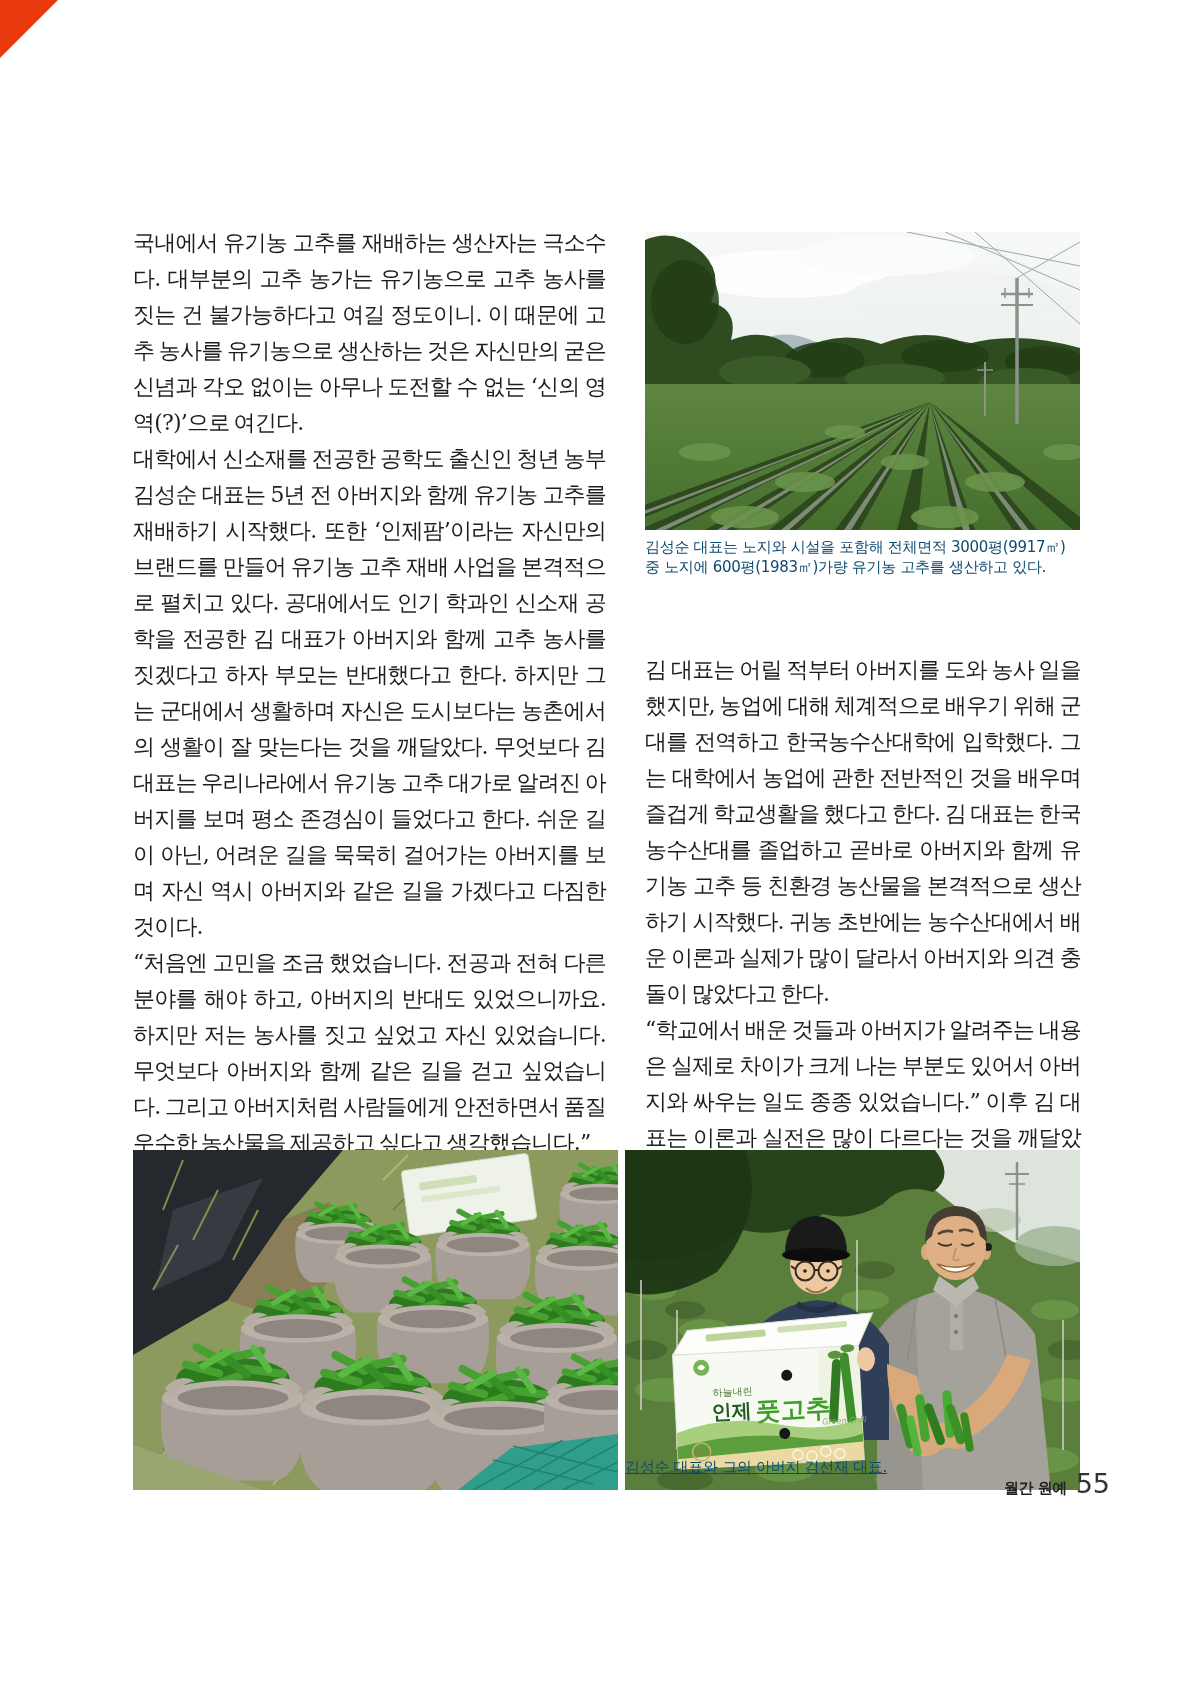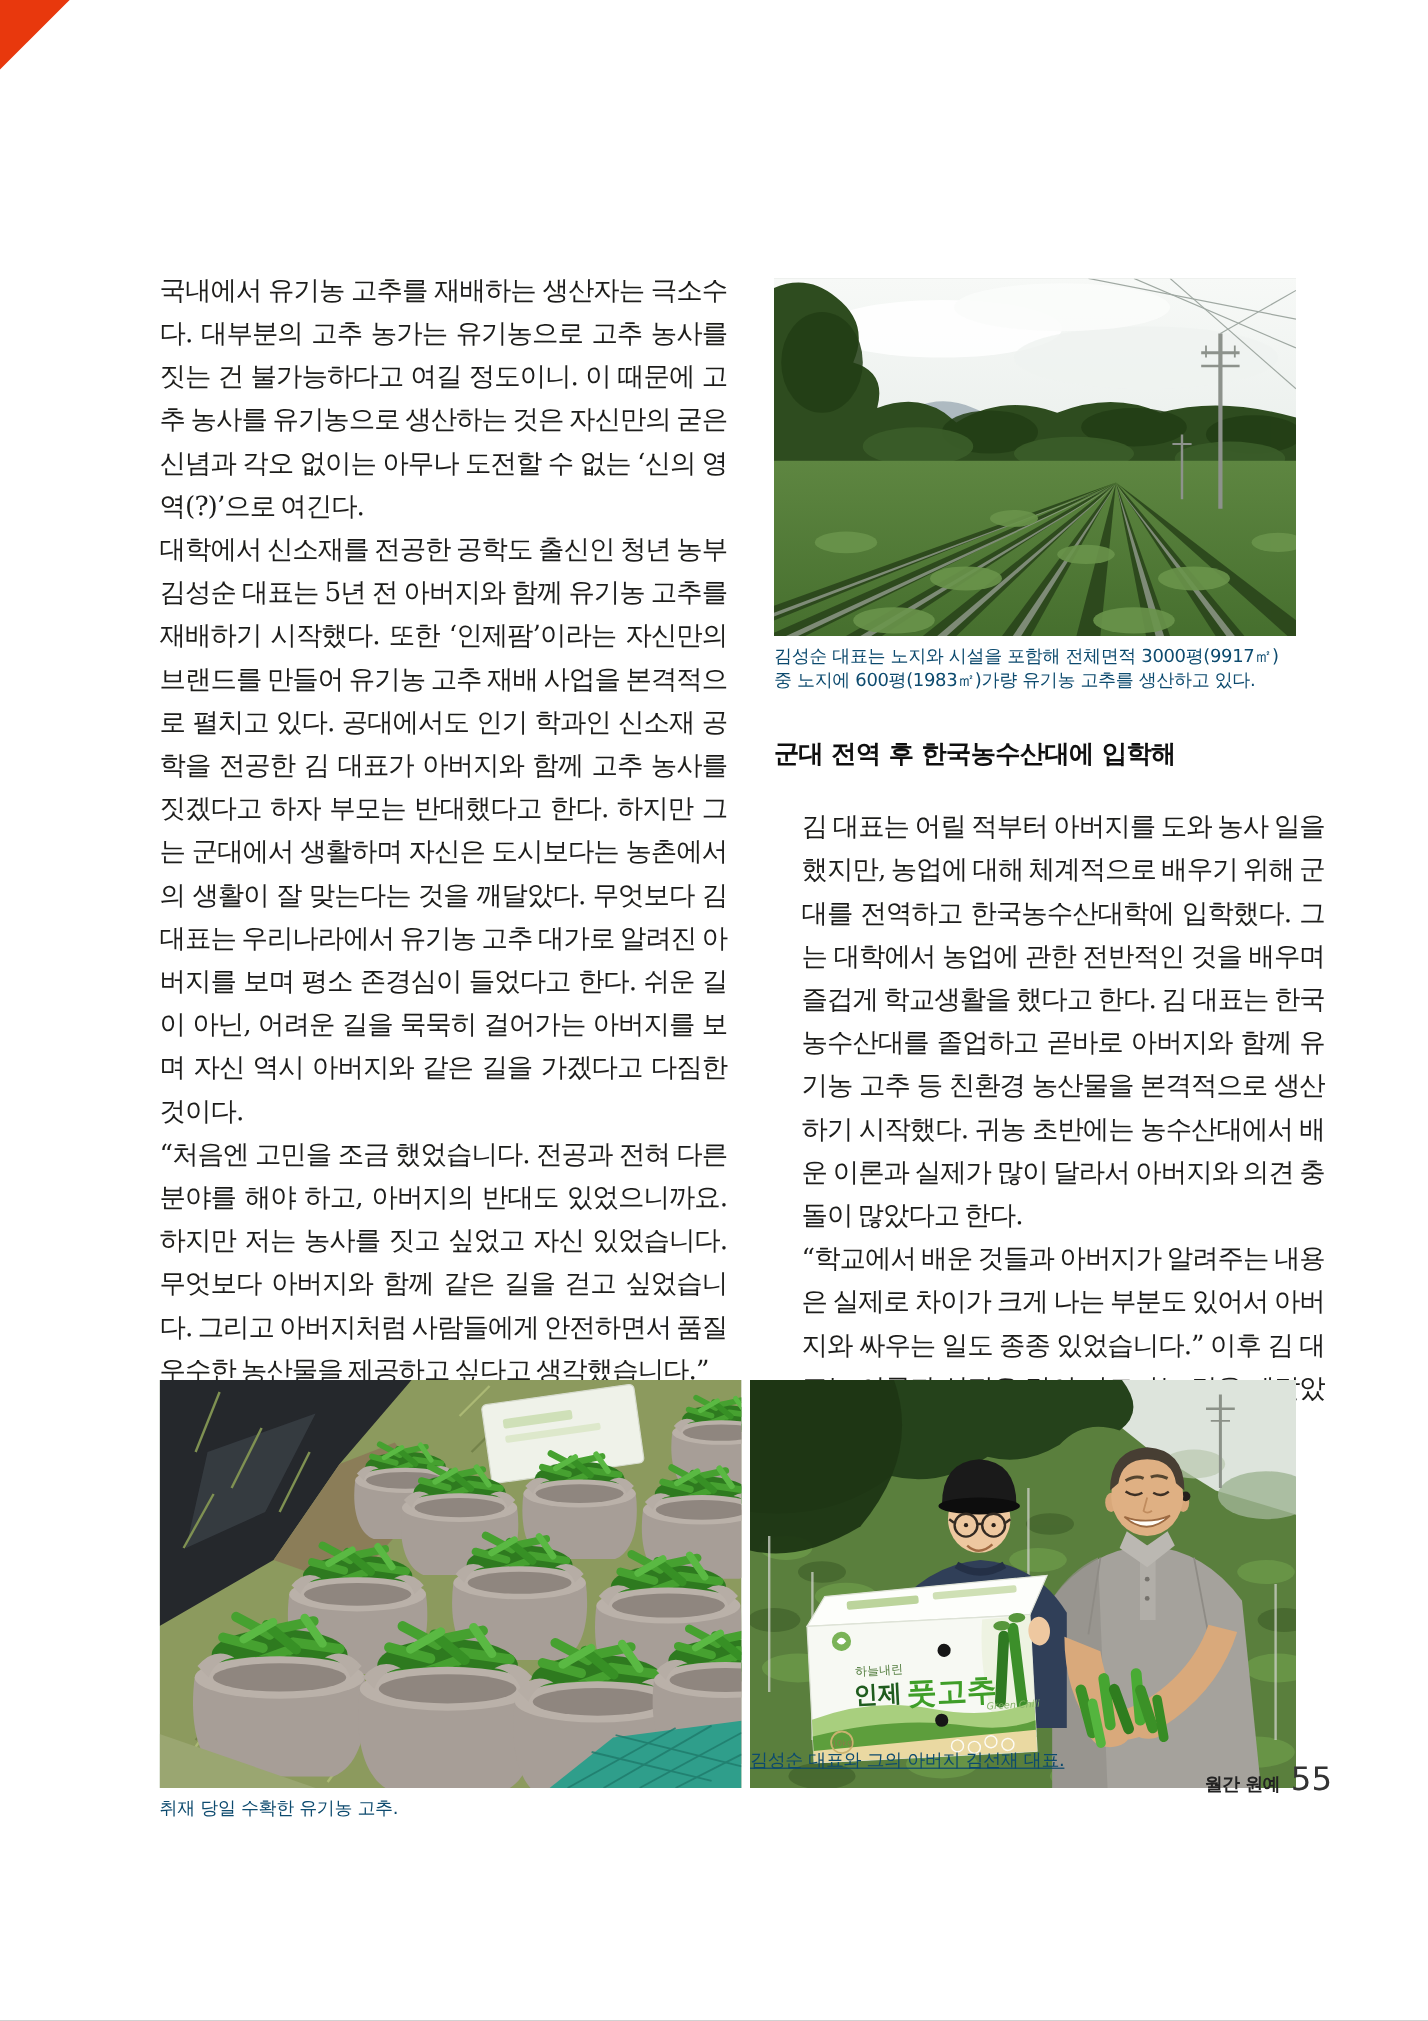--- a/index.html
+++ b/index.html
@@ -5,21 +5,21 @@
   html,body{margin:0;padding:0;background:#888;}
   .page{position:relative;width:1190px;height:1684px;background:#ffffff;overflow:hidden;
         font-family:"DejaVu Sans","Liberation Sans",sans-serif;}
   .corner{position:absolute;top:0;left:0;width:0;height:0;
           border-top:58px solid #e8380d;border-right:58px solid transparent;}
   .serif{font-family:"DejaVu Serif","Liberation Serif",serif;}
   .bodycol{position:absolute;font-size:22px;line-height:36px;color:#1d1d1b;
            text-align:justify;letter-spacing:-0.8px;word-spacing:-2px;}
   .bodycol p{margin:0;text-justify:inter-character;}
   .col-left{left:133px;top:225px;width:473px;}
-  .col-right{left:645px;top:672px;width:436px;margin-left:23px;}
+  .col-right{left:645px;top:652px;width:436px;}
   .heading{position:absolute;left:645px;top:614px;width:436px;font-size:21px;font-weight:bold;
            color:#0f0f0f;letter-spacing:-0.5px;}
   .caption{position:absolute;font-size:15px;line-height:20px;color:#0c4a6e;letter-spacing:-0.3px;}
   .caption-top{left:645px;top:537px;width:437px;}
   .caption-bl{left:133px;top:1497px;width:480px;}
   .caption-br{left:625px;top:1457px;width:455px;text-decoration:underline;}
   .photo{position:absolute;overflow:hidden;background:#dfe5df;}
   .photo svg{display:block;}
   .photo-top{left:645px;top:232px;width:435px;height:298px;}
   .photo-bl{left:133px;top:1150px;width:485px;height:340px;}
@@ -115,21 +115,20 @@
         <line x1="360" y1="56" x2="360" y2="66" stroke-width="1.5"></line>
         <line x1="384" y1="56" x2="384" y2="66" stroke-width="1.5"></line>
         <line x1="340" y1="130" x2="340" y2="184" stroke-width="2"></line>
         <line x1="332" y1="138" x2="348" y2="138" stroke-width="1.5"></line>
       </g>
     </svg>
   </div>
 
   <div class="caption caption-top">김성순 대표는 노지와 시설을 포함해 전체면적 3000평(9917㎡) 중 노지에 600평(1983㎡)가량 유기농 고추를 생산하고 있다.</div>
 
-  <div class="heading">군대 전역 후 한국농수산대에 입학해</div>
 
   <div class="bodycol serif col-right">
     <p>김 대표는 어릴 적부터 아버지를 도와 농사 일을 했지만, 농업에 대해 체계적으로 배우기 위해 군대를 전역하고 한국농수산대학에 입학했다. 그는 대학에서 농업에 관한 전반적인 것을 배우며 즐겁게 학교생활을 했다고 한다. 김 대표는 한국농수산대를 졸업하고 곧바로 아버지와 함께 유기농 고추 등 친환경 농산물을 본격적으로 생산하기 시작했다. 귀농 초반에는 농수산대에서 배운 이론과 실제가 많이 달라서 아버지와 의견 충돌이 많았다고 한다.</p>
     <p>“학교에서 배운 것들과 아버지가 알려주는 내용은 실제로 차이가 크게 나는 부분도 있어서 아버지와 싸우는 일도 종종 있었습니다.” 이후 김 대표는 이론과 실전은 많이 다르다는 것을 깨달았다고 한다.</p>
   </div>
 
   <div class="photo photo-bl">
     <svg viewBox="0 0 485 340" width="485" height="340">
       <defs>
         <g id="bl-tub">
@@ -342,21 +341,20 @@
         <rect x="274" y="264" width="48" height="9" rx="4.5" fill="#46a531" transform="rotate(82 298 268)"></rect>
         <rect x="288" y="270" width="44" height="9" rx="4.5" fill="#2f7d1f" transform="rotate(70 310 274)"></rect>
         <rect x="300" y="260" width="48" height="9" rx="4.5" fill="#49ab34" transform="rotate(85 324 264)"></rect>
         <rect x="310" y="270" width="42" height="9" rx="4.5" fill="#3b9127" transform="rotate(72 331 274)"></rect>
         <rect x="268" y="282" width="42" height="8" rx="4" fill="#54b53e" transform="rotate(78 289 286)"></rect>
         <rect x="322" y="278" width="40" height="8" rx="4" fill="#378c24" transform="rotate(80 342 282)"></rect>
       </g>
     </svg>
   </div>
 
-  <div class="caption caption-bl">취재 당일 수확한 유기농 고추.</div>
   <div class="caption caption-br">김성순 대표와 그의 아버지 김선재 대표.</div>
 
   <div class="footer">
     <span class="mag">월간 원예</span>
     <span class="num">55</span>
   </div>
 
 </div>
 
 </body></html>

